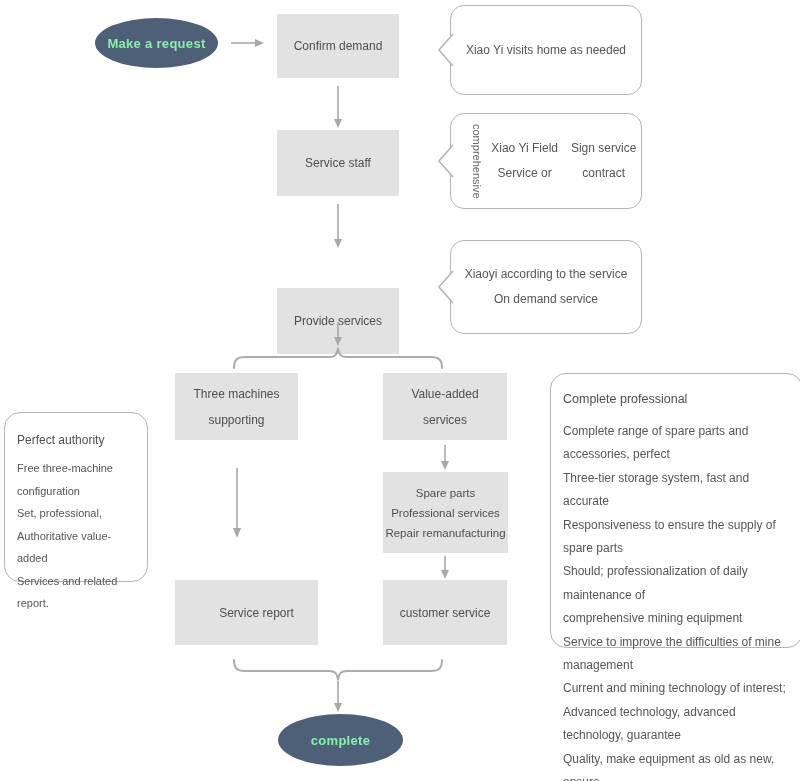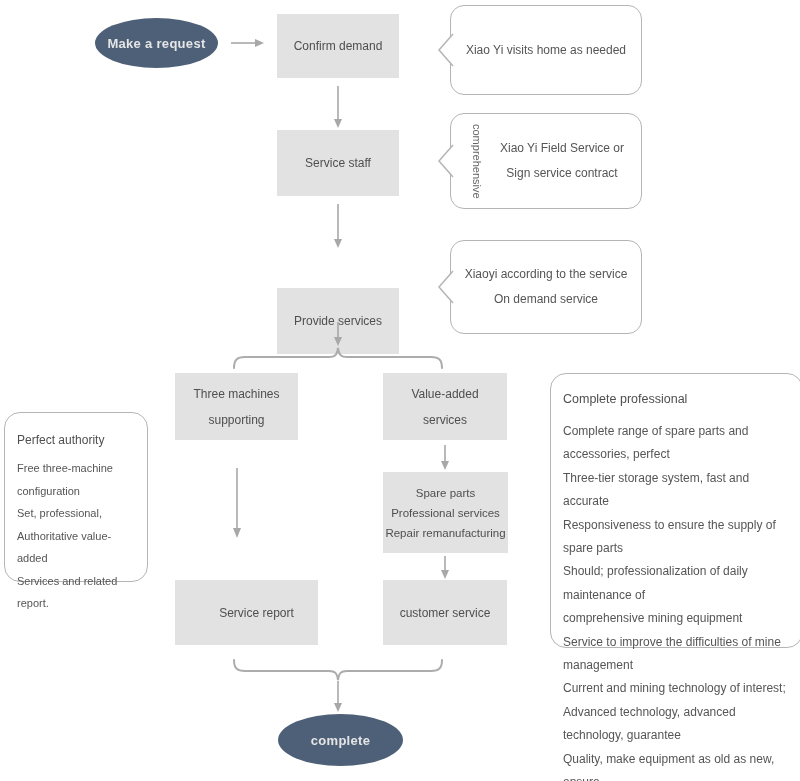--- a/index.html
+++ b/index.html
@@ -1,36 +1,36 @@
 <!DOCTYPE html>
 <html><head>
 <meta charset="utf-8">
 <style>
   html,body{margin:0;padding:0;background:#fff;}
   body{font-family:"Liberation Sans",sans-serif;color:#555;}
   .canvas{position:relative;width:800px;height:781px;background:#fff;overflow:hidden;}
 
   .ellipse{position:absolute;background:#4d6078;border-radius:50%;
     display:flex;align-items:center;justify-content:center;
-    color:#e5e5e5;font-weight:bold;font-size:13px;letter-spacing:.3px;}
+    color:#86efac;font-weight:bold;font-size:13px;letter-spacing:.3px;}
   .box{position:absolute;background:#e2e2e2;display:flex;flex-direction:column;
     align-items:center;justify-content:center;font-size:12px;color:#4f4f4f;text-align:left;}
   .box .ln{line-height:26px;}
   .box .ln-sm{line-height:20px;font-size:11.5px;}
 
   .bubble{position:absolute;background:#fff;border:1.5px solid #b5b5b5;border-radius:14px;
     display:flex;flex-direction:column;align-items:center;justify-content:center;
     font-size:12px;color:#555;text-align:center;}
   .bubble .ln{line-height:25px;}
   .tail{position:absolute;left:-15px;top:50%;margin-top:-18px;width:18px;height:36px;z-index:2;}
 
   .bubble-row{flex-direction:row;align-items:center;justify-content:flex-start;}
   .vword{writing-mode:vertical-rl;font-size:11px;color:#666;margin-left:20px;height:80%;
     display:flex;align-items:center;justify-content:center;}
-  .bubble-row .main{flex:1;display:flex;flex-direction:column;align-items:center;justify-content:center;}
+  .bubble-row .main{flex:1;display:flex;flex-direction:row;align-items:center;justify-content:center;}
 
   .note{position:absolute;background:#fff;border:1.5px solid #b5b5b5;border-radius:16px;
     color:#555;text-align:left;box-sizing:border-box;}
   .note .title{font-size:12px;color:#4f4f4f;}
   .note-left{padding:20px 10px 18px 12px;font-size:11px;}
   .note-left .title{margin-bottom:10px;}
   .note-left .ln{line-height:22.5px;}
   .note-right{padding:18px 10px 10px 12px;font-size:12px;margin-left:8px;}
   .note-right .title{margin-bottom:14px;font-size:12.5px;}
   .note-right .ln{line-height:23.4px;}

